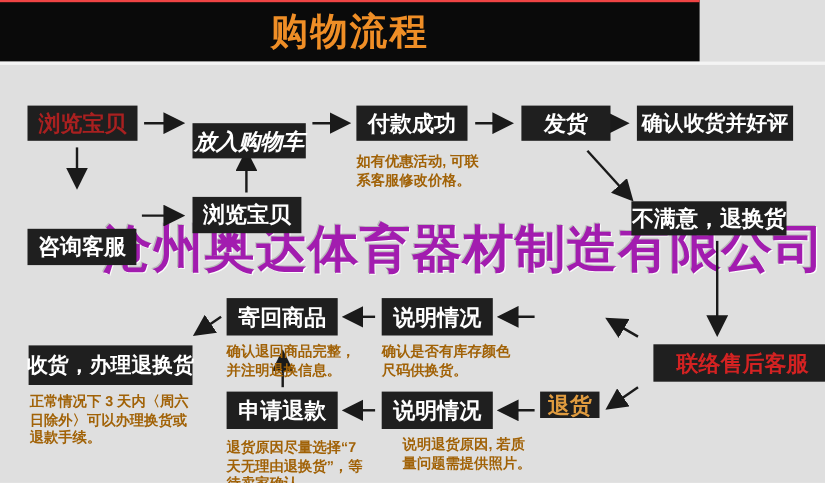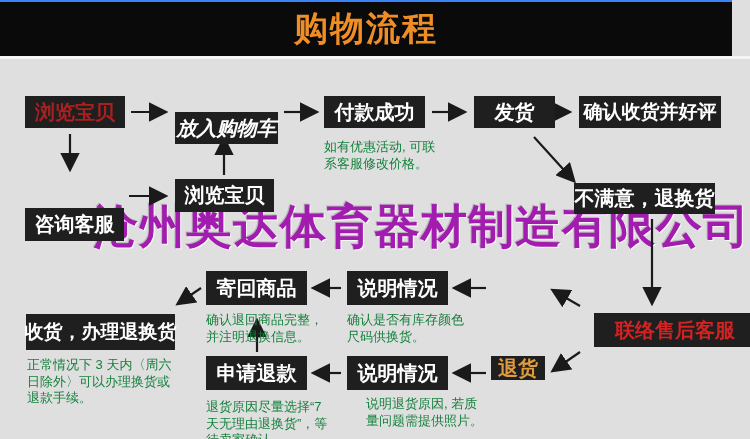--- a/index.html
+++ b/index.html
@@ -7,22 +7,22 @@
     width:750px;height:439px;
     font-family:"Liberation Sans","DejaVu Sans",sans-serif;
     background:#ffffff;
   }
   .stage{
     position:relative;width:750px;height:439px;overflow:hidden;
     background:#dfdfdf;
   }
   
   .header{
-    position:absolute;left:0;top:0;width:732px;height:56px;
-    background:#0a0a0a;border-top:2px solid #3b82f6;
+    position:absolute;left:0;top:0;width:636px;height:56px;
+    background:#0a0a0a;border-top:2px solid #ef4444;
     display:flex;align-items:center;justify-content:center;
     box-sizing:border-box;
   }
   .header-title{
     color:#ef8e26;font-size:34px;font-weight:bold;letter-spacing:2px;
   }
   .header-strip{
     position:absolute;left:0;top:56px;width:750px;height:3px;background:#f4f4f4;
   }
   
@@ -38,22 +38,22 @@
     position:absolute;background:#1f1f1f;color:#ffffff;
     display:flex;align-items:center;justify-content:center;
     font-size:20px;font-weight:bold;white-space:nowrap;
     box-sizing:border-box;
   }
   .text-red-dark{color:#a92020;}
   .text-red{color:#d32222;}
   .text-orange{color:#df9b3f;}
   
   .note{
-    position:absolute;color:#15803d;font-size:13px;line-height:1.28;
-    font-weight:normal;
+    position:absolute;color:#a16207;font-size:13px;line-height:1.28;
+    font-weight:bold;
   }
   .arrows{position:absolute;left:0;top:0;width:750px;height:439px;}
 </style>
 </head>
 <body>
 
 <div class="stage">
 
   <div class="header">
     <span class="header-title">购物流程</span>

